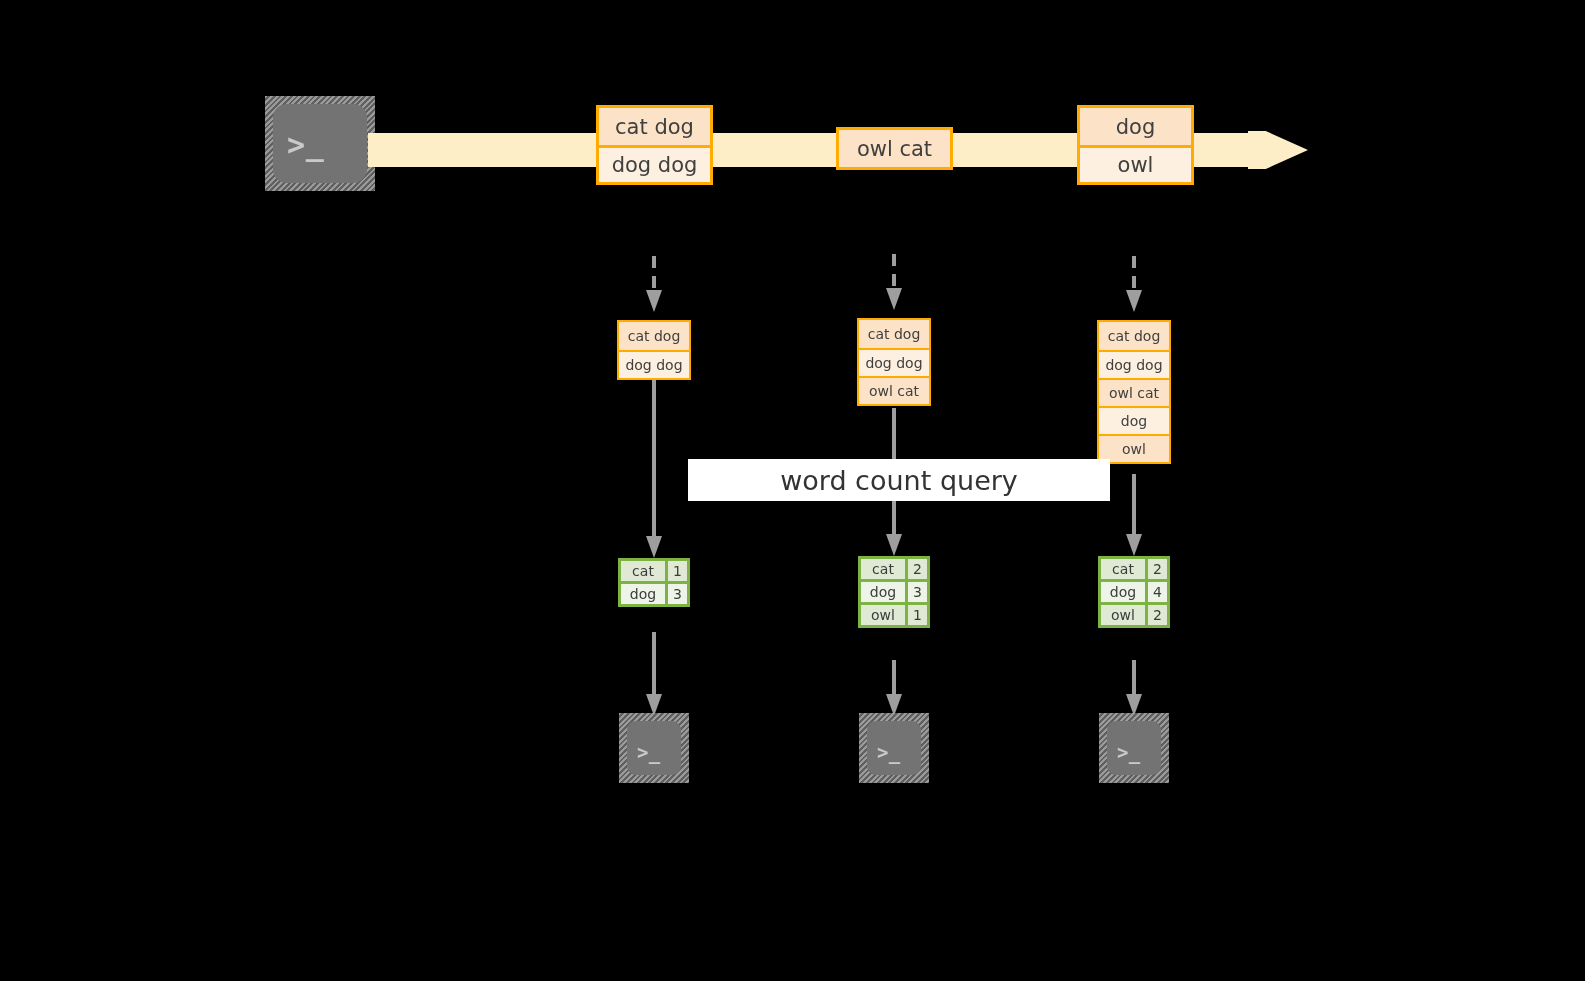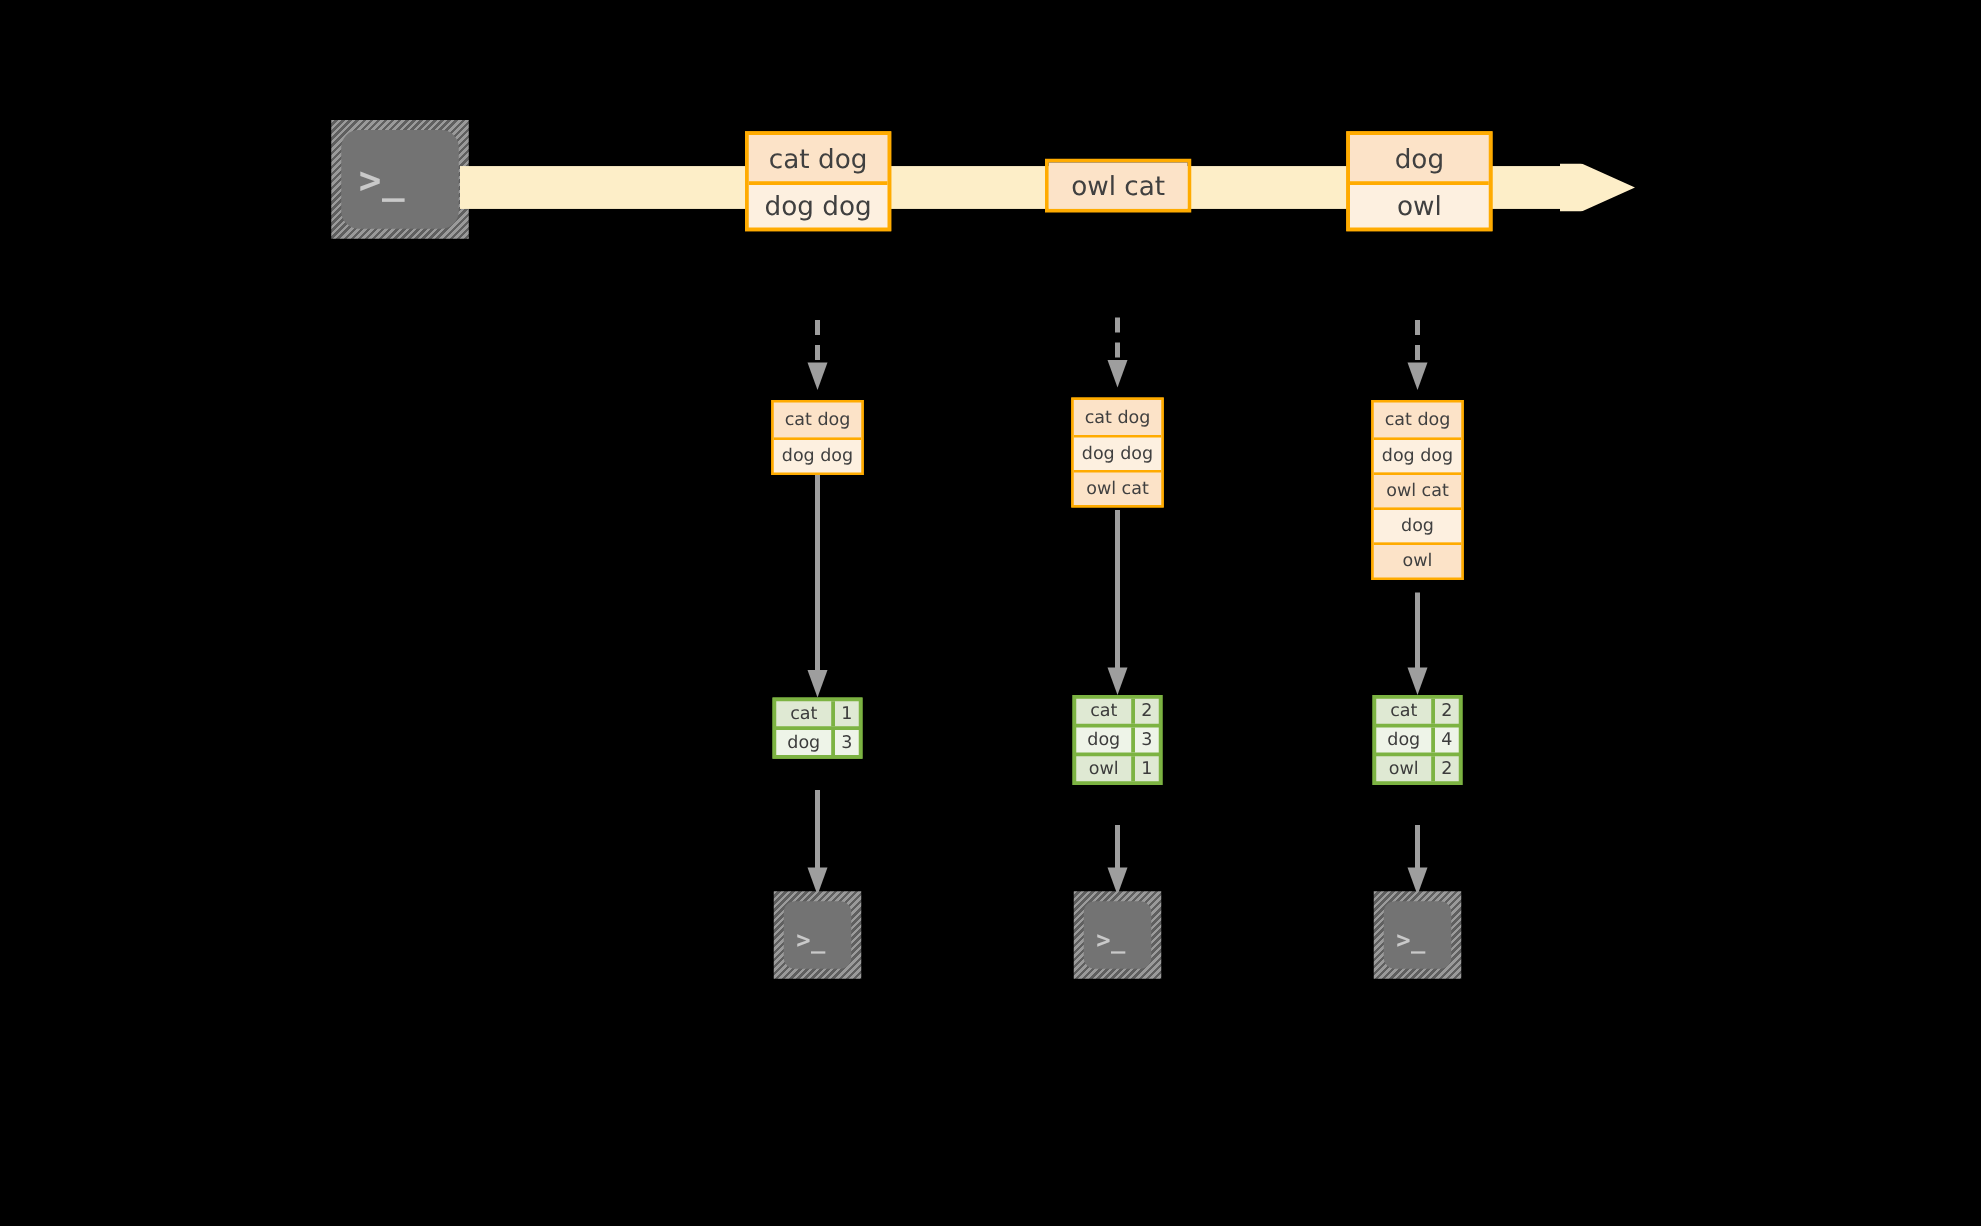--- a/index.html
+++ b/index.html
@@ -236,20 +236,23 @@
       <path d="M8 148 L0 126 L16 126 Z" fill="#9e9e9e"></path>
     </svg>
   </div>
   <div class="conn" style="left:1126px; top:474px;">
     <svg width="16" height="84" viewBox="0 0 16 84">
       <line x1="8" y1="0" x2="8" y2="62" stroke="#9e9e9e" stroke-width="4"></line>
       <path d="M8 82 L0 60 L16 60 Z" fill="#9e9e9e"></path>
     </svg>
   </div>
 
+  <div id="query-band">
+    <span class="label">word count query</span>
+  </div>
 
   <div class="tbl" id="tbl-1">
     <div class="trow shade">
       <div class="tc word">cat</div>
       <div class="tc count">1</div>
     </div>
     <div class="trow">
       <div class="tc word">dog</div>
       <div class="tc count">3</div>
     </div>

